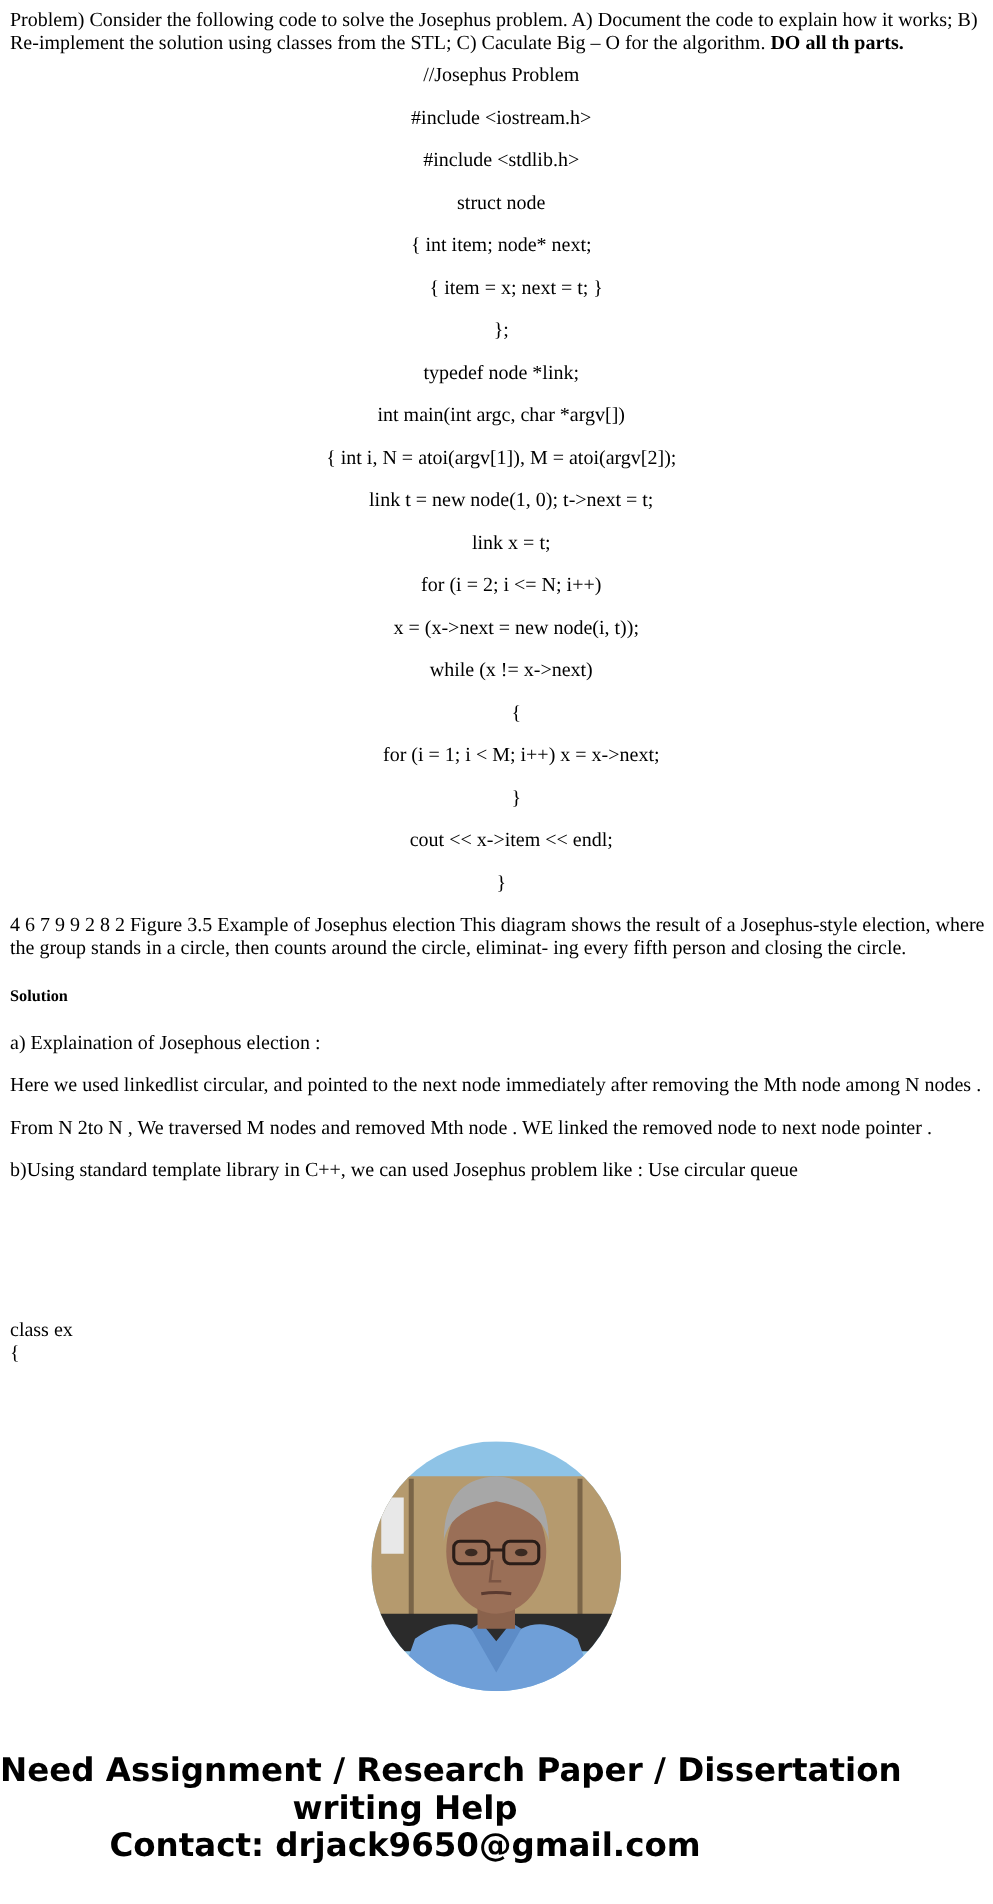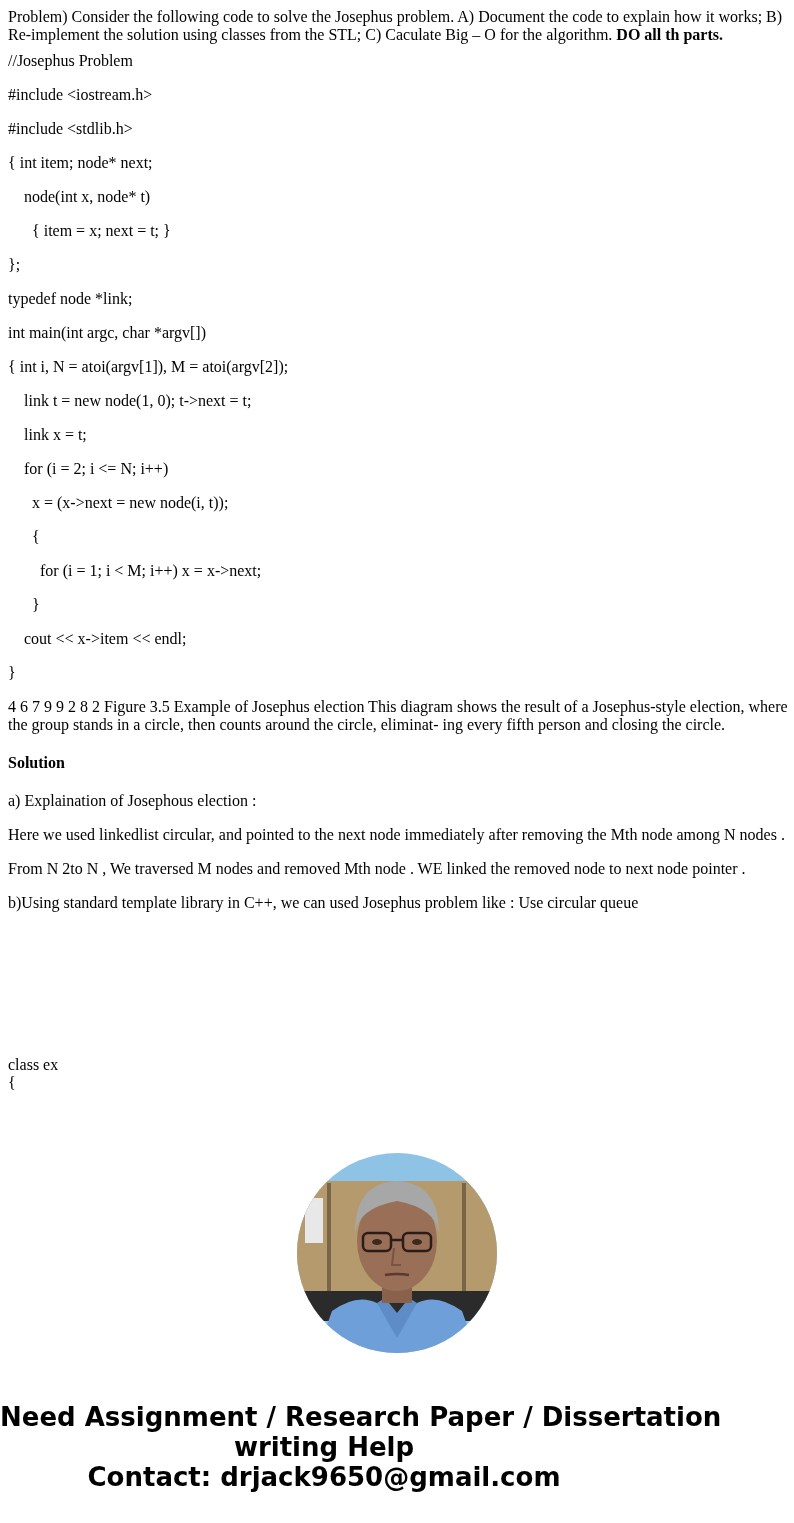--- a/index.html
+++ b/index.html
@@ -24,27 +24,28 @@
     }
     .question {
       margin: 0 0 8px 0;
       line-height: 18px;
     }
     .question b { font-weight: bold; }
     .code-line {
       margin: 0 0 16px 0;
       line-height: 18px;
       white-space: pre;
+      text-align: center;
     }
     .figure-caption {
       margin: 0 0 16px 0;
       line-height: 18px;
     }
     h3.solution-heading {
-      font-size: 16px;
+      font-size: 13px;
       font-weight: bold;
       margin: 18px 0 18px 0;
       line-height: 22px;
     }
     .answer-para {
       margin: 0 0 16px 0;
       line-height: 18px;
     }
     .stl-code {
       position: absolute;
@@ -82,31 +83,32 @@
 </head>
 <body>
 
 <div class="content">
   <p class="question"><span>Problem) Consider the following code to solve the Josephus problem.   A) Document the code to explain how it works; B) Re-implement the solution using classes from the STL; C) Caculate Big – O for the algorithm. </span><b>DO all th parts.</b></p>
 
   <div>
     <div class="code-line">//Josephus Problem</div>
     <div class="code-line">#include &lt;iostream.h&gt;</div>
     <div class="code-line">#include &lt;stdlib.h&gt;</div>
+    <div class="code-line">struct node</div>
     <div class="code-line">{ int item; node* next;</div>
-    <div class="code-line">    node(int x, node* t)</div>
     <div class="code-line">      { item = x; next = t; }</div>
     <div class="code-line">};</div>
     <div class="code-line">typedef node *link;</div>
     <div class="code-line">int main(int argc, char *argv[])</div>
     <div class="code-line">{ int i, N = atoi(argv[1]), M = atoi(argv[2]);</div>
     <div class="code-line">    link t = new node(1, 0); t-&gt;next = t;</div>
     <div class="code-line">    link x = t;</div>
     <div class="code-line">    for (i = 2; i &lt;= N; i++)</div>
     <div class="code-line">      x = (x-&gt;next = new node(i, t));</div>
+    <div class="code-line">    while (x != x-&gt;next)</div>
     <div class="code-line">      {</div>
     <div class="code-line">        for (i = 1; i &lt; M; i++) x = x-&gt;next;</div>
     <div class="code-line">      }</div>
     <div class="code-line">    cout &lt;&lt; x-&gt;item &lt;&lt; endl;</div>
     <div class="code-line">}</div>
   </div>
 
   <p class="figure-caption">4 6 7 9 9 2 8 2 Figure 3.5 Example of Josephus election This diagram shows the result of a Josephus-style election, where the group stands in a circle, then counts around the circle, eliminat- ing every fifth person and closing the circle.</p>
 
   <h3 class="solution-heading">Solution</h3>

